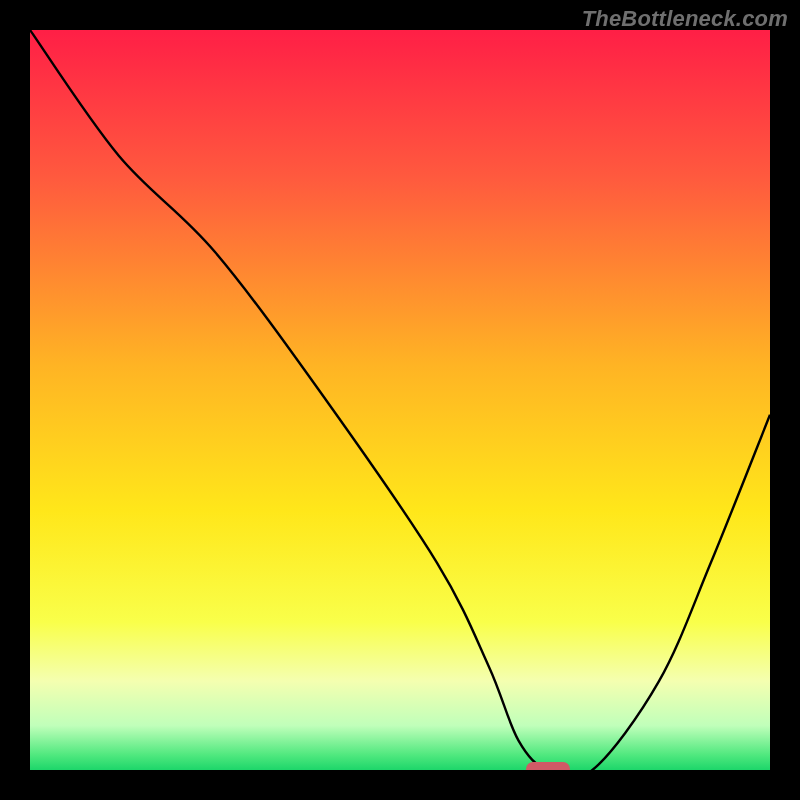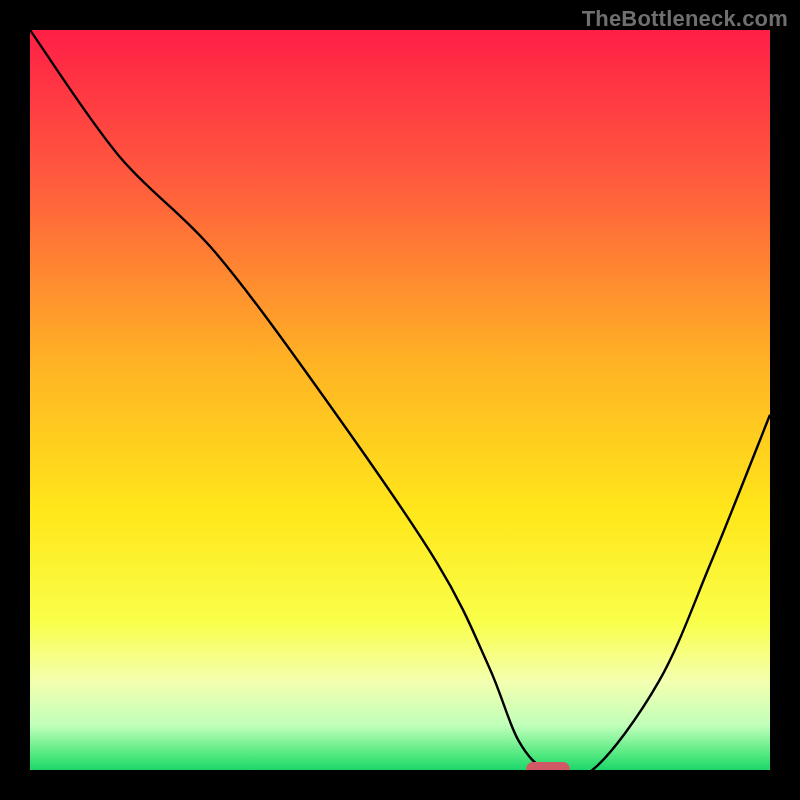--- a/index.html
+++ b/index.html
@@ -10,20 +10,21 @@
     background: #000;
     overflow: hidden;
   }
   .frame {
     position: absolute;
     left: 0;
     top: 0;
     width: 800px;
     height: 800px;
     background: #000;
+    font-style: italic;
   }
   .watermark {
     position: absolute;
     top: 6px;
     right: 12px;
     font-family: Arial, Helvetica, sans-serif;
     font-size: 22px;
     font-weight: 600;
     color: #6f6f6f;
     letter-spacing: 0.2px;

